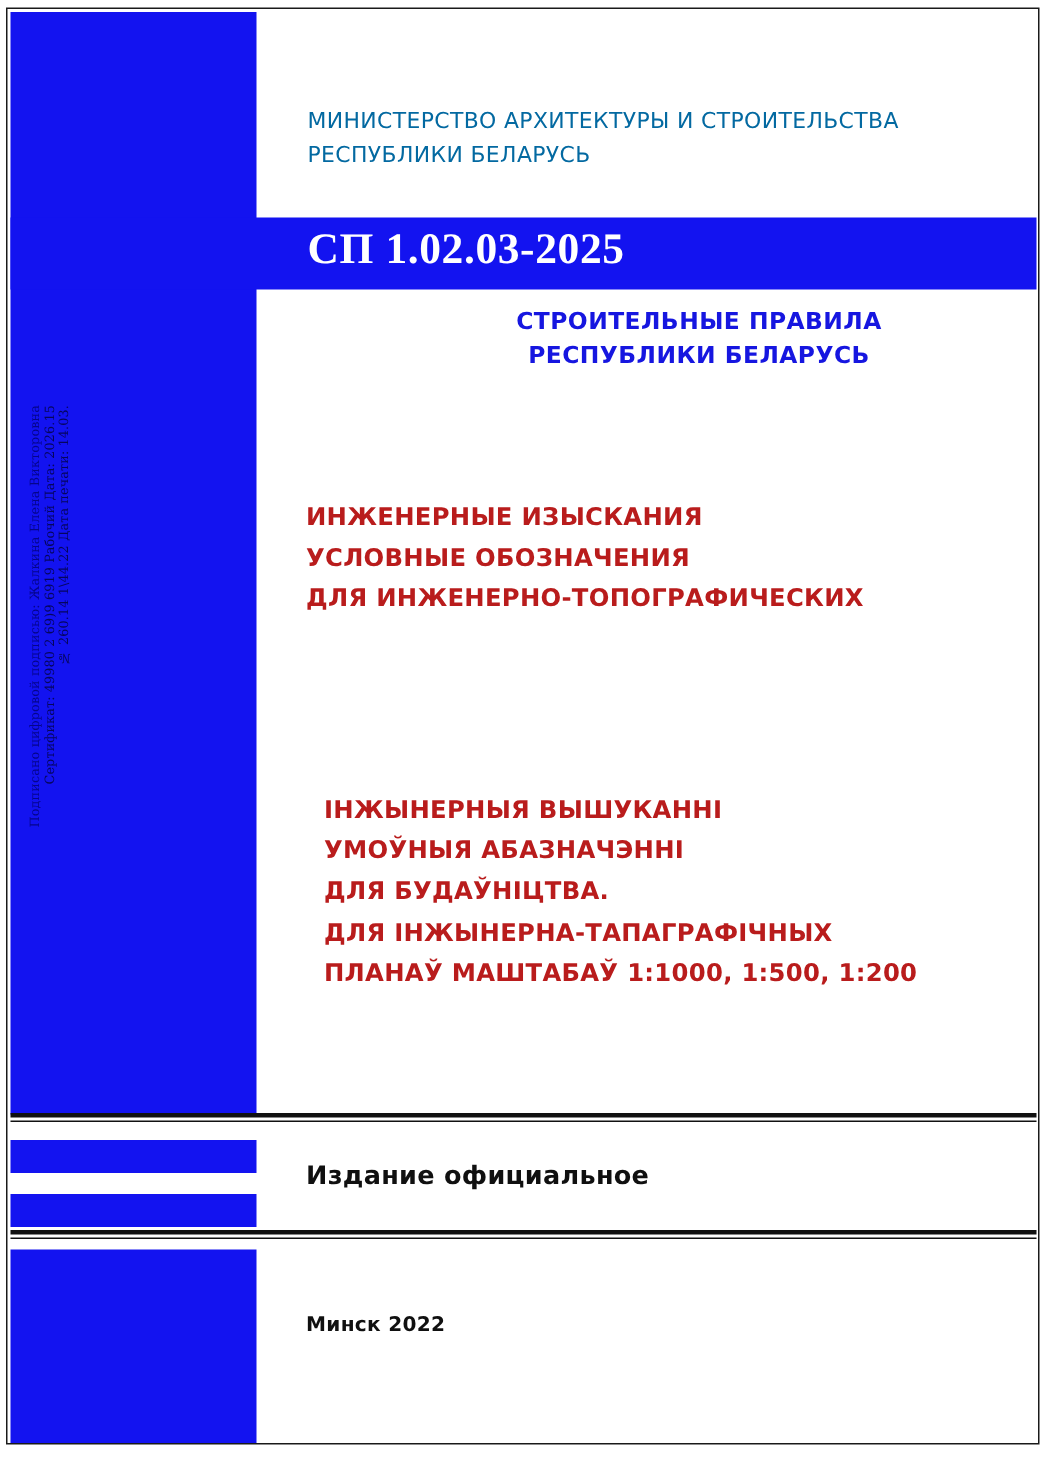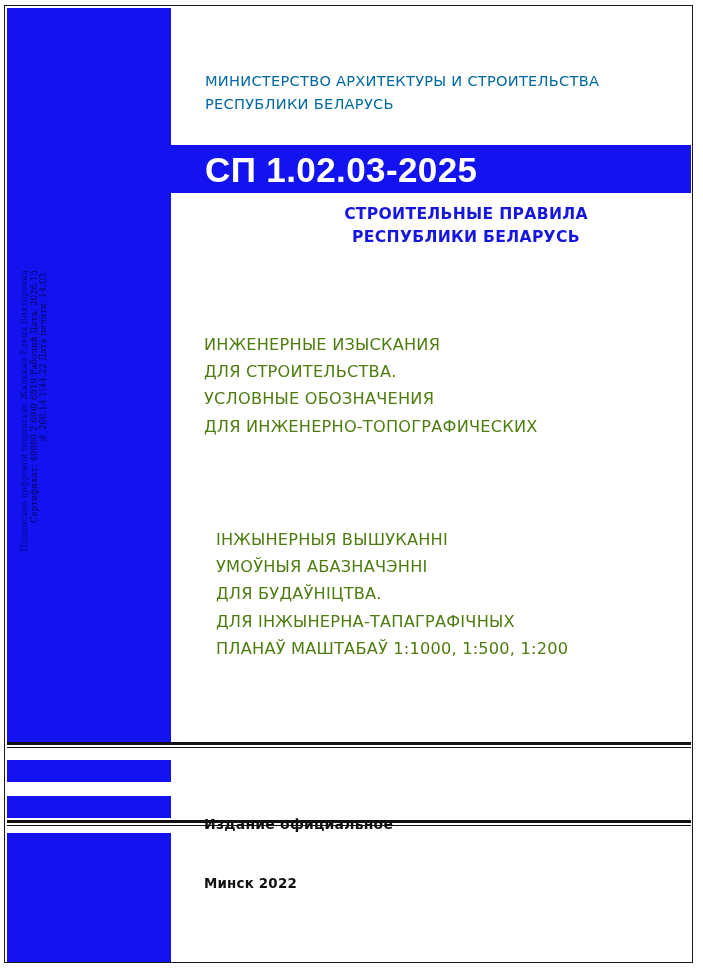--- a/index.html
+++ b/index.html
@@ -110,23 +110,23 @@
     line-height: 1.55;
     color: #0369a1;
     letter-spacing: 0.25px;
   }
 
   
   .code-title {
     position: absolute;
     left: 205px;
     top: 152px;
-    font-family: Liberation Sans, sans-serif;
-    font-weight: bold;
-    font-size: 35px;
+    font-family: Liberation Serif, serif;
+    font-weight: bold;
+    font-size: 29px;
     line-height: 1;
     color: #ffffff;
     letter-spacing: 0.4px;
   }
 
   
   .sub-title {
     position: absolute;
     left: 275px;
     top: 203px;
@@ -138,24 +138,24 @@
     line-height: 1.47;
     color: #1616e0;
     letter-spacing: 0.3px;
   }
 
   
   .title-block {
     position: absolute;
     left: 204px;
     font-family: "DejaVu Sans", sans-serif;
-    font-weight: normal;
+    font-weight: bold;
     font-size: 16.2px;
     line-height: 1.68;
-    color: #4d7c0f;
+    color: #b91c1c;
     letter-spacing: 0.2px;
     white-space: nowrap;
   }
   .title-ru { top: 331px; }
   .title-be { top: 526px; margin-left: 12px; }
 
   
   .rule {
     position: absolute;
     left: 7px;
@@ -170,24 +170,24 @@
     background: #111111;
     margin-top: 2px;
   }
   .rule-1 { top: 742px; }
   .rule-2 { top: 820px; }
 
   
   .edition {
     position: absolute;
     left: 204px;
-    top: 816px;
-    font-family: "DejaVu Sans", sans-serif;
-    font-weight: bold;
-    font-size: 14px;
+    top: 774px;
+    font-family: "DejaVu Sans", sans-serif;
+    font-weight: bold;
+    font-size: 17px;
     color: #101010;
     letter-spacing: 0.2px;
   }
   .city-year {
     position: absolute;
     left: 204px;
     top: 876px;
     font-family: "DejaVu Sans", sans-serif;
     font-weight: bold;
     font-size: 13.4px;
@@ -219,21 +219,20 @@
 
   <div class="code-title">СП 1.02.03-2025</div>
 
   <div class="sub-title">
     <div>СТРОИТЕЛЬНЫЕ ПРАВИЛА</div>
     <div>РЕСПУБЛИКИ БЕЛАРУСЬ</div>
   </div>
 
   <div class="title-block title-ru">
     <div>ИНЖЕНЕРНЫЕ ИЗЫСКАНИЯ</div>
-    <div>ДЛЯ СТРОИТЕЛЬСТВА.</div>
     <div>УСЛОВНЫЕ ОБОЗНАЧЕНИЯ</div>
     <div>ДЛЯ ИНЖЕНЕРНО-ТОПОГРАФИЧЕСКИХ</div>
   </div>
 
   <div class="title-block title-be">
     <div>ІНЖЫНЕРНЫЯ ВЫШУКАННІ</div>
     <div>УМОЎНЫЯ АБАЗНАЧЭННІ</div>
     <div>ДЛЯ БУДАЎНІЦТВА.</div>
     <div>ДЛЯ ІНЖЫНЕРНА-ТАПАГРАФІЧНЫХ</div>
     <div>ПЛАНАЎ МАШТАБАЎ 1:1000, 1:500, 1:200</div>

